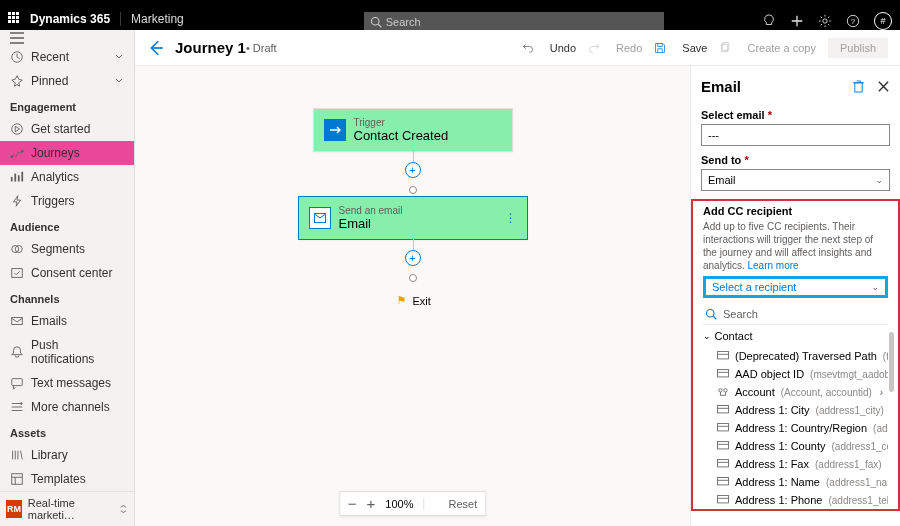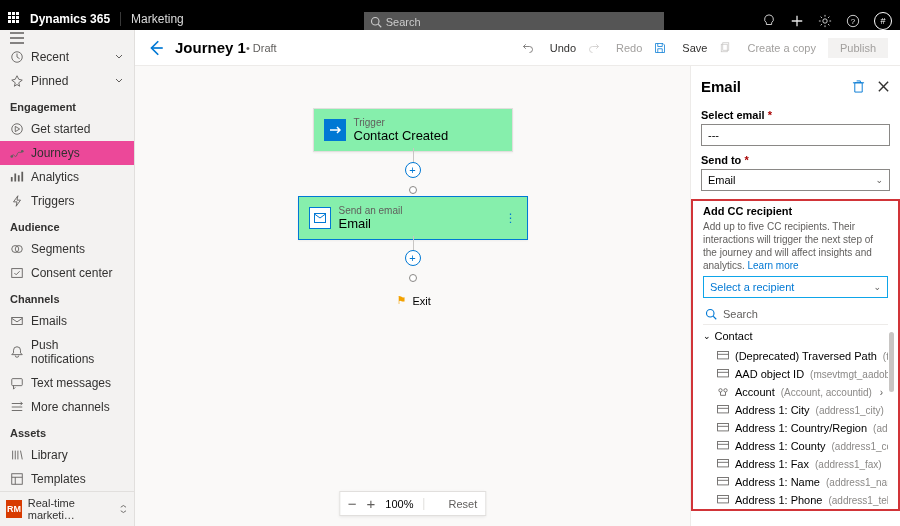--- a/index.html
+++ b/index.html
@@ -70,21 +70,21 @@
 .rpanel .fld-label { font-size: 11px; font-weight: 600; margin-bottom: 3px; }
 .rpanel .req { color: #a80000; }
 .rpanel .input { border: 1px solid #8a8886; height: 22px; display: flex; align-items: center; padding: 0 6px; font-size: 11px; margin-bottom: 8px; }
 .rpanel .select { justify-content: space-between; }
 .rpanel .select .caret { font-size: 9px; color: #605e5c; }
 
 .highlight-box { border: 2px solid #d13438; margin: 0 -10px; padding: 4px 10px 0; }
 
 .rpanel .cc-desc { font-size: 10px; color: #605e5c; line-height: 1.3; margin-bottom: 4px; }
 .rpanel .cc-desc a { color: #0078d4; text-decoration: none; }
-.rpanel .recip-sel { border: 1px solid #0ea5e9; height: 22px; display: flex; align-items: center; justify-content: space-between; padding: 0 6px; font-size: 11px; color: #0078d4; margin-bottom: 6px; }
+.rpanel .recip-sel { border: 3px solid #0ea5e9; height: 22px; display: flex; align-items: center; justify-content: space-between; padding: 0 6px; font-size: 11px; color: #0078d4; margin-bottom: 6px; }
 
 .dropdown { background: #fff; font-size: 11px; position: relative; }
 .dropdown .dsearch { display: flex; align-items: center; gap: 6px; padding: 4px 2px; color: #605e5c; border-bottom: 1px solid #edebe9; }
 .dropdown .dsearch .sic { color: #0078d4; }
 .dropdown .group { display: flex; align-items: center; gap: 4px; padding: 5px 0; font-weight: 400; }
 .dropdown .group .gchev { font-size: 9px; }
 .dropdown .opt { display: flex; align-items: center; gap: 6px; padding: 3px 5px 3px 14px; white-space: nowrap; overflow: hidden; text-overflow: ellipsis; }
 .dropdown .opt .oic { width: 12px; height: 10px; flex-shrink: 0; }
 .dropdown .opt .sub { color: #8a8886; font-size: 10px; }
 .dropdown .opt .arr { margin-left: auto; font-size: 10px; color: #605e5c; }

